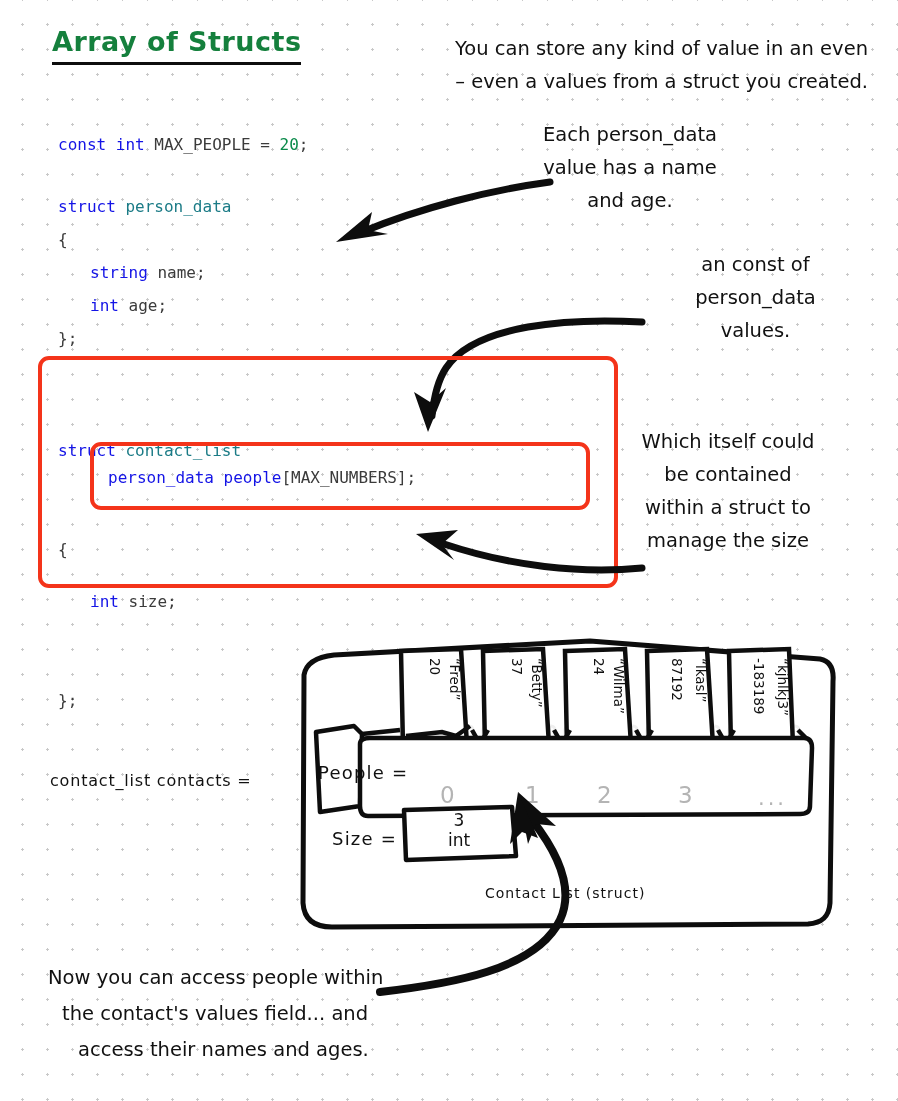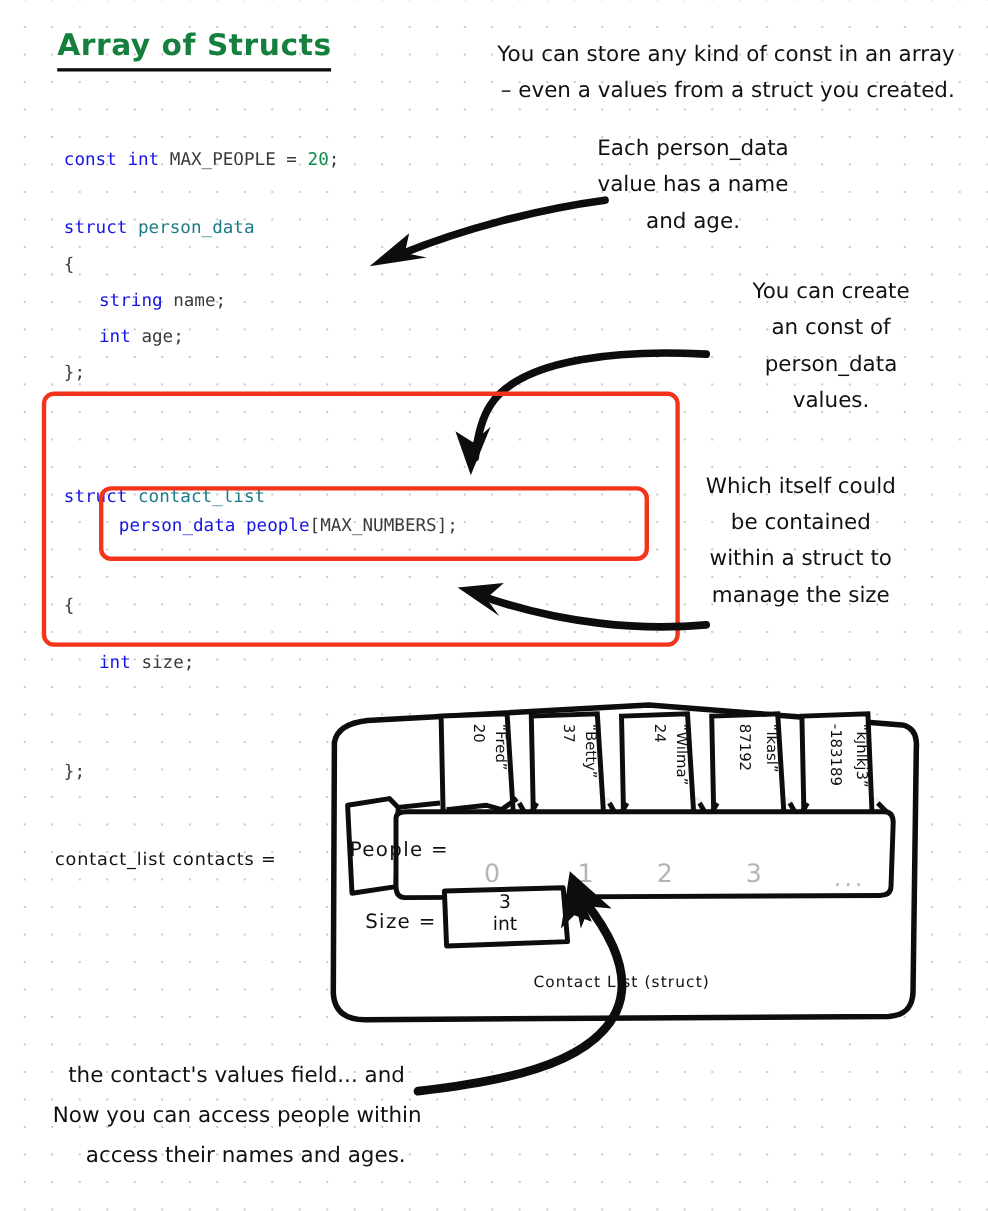--- a/index.html
+++ b/index.html
@@ -86,41 +86,40 @@
     font-size:14px;letter-spacing:1px;color:#111;
   }
   svg{overflow:visible;}
 </style>
 </head>
 <body>
 
 <div class="abs hand" id="page-title">Array of Structs</div>
 
 <div class="abs note r" style="left:328px;top:32px;width:540px;">
-  <div>You can store any kind of const in an array</div>
+  <div>You can store any kind of value in an even</div>
   <div>– even a values from a struct you created.</div>
 </div>
 
 <div class="abs code" style="left:58px;top:128px;"><span class="kw">const</span><span> </span><span class="kw">int</span><span class="pl"> MAX_PEOPLE = </span><span class="num">20</span><span class="pl">;</span></div>
 
 <div class="abs code" style="left:58px;top:190px;"><div><span class="kw">struct</span><span class="pl"> </span><span class="ty">person_data</span></div><div class="pl">{</div><div style="padding-left:32px;"><span class="kw">string</span><span class="pl"> </span><span class="pl">name;</span></div><div style="padding-left:32px;"><span class="kw">int</span><span class="pl"> </span><span class="pl">age;</span></div><div class="pl">};</div></div>
 
 <div class="abs note c" style="left:500px;top:118px;width:260px;">
   <div>Each person_data</div>
   <div>value has a name</div>
   <div>and age.</div>
 </div>
 
 <svg class="abs" style="left:300px;top:160px;" width="260" height="100" viewBox="0 0 260 100">
   <path d="M250 22 C 190 30, 120 48, 62 72" stroke="#0d0d0d" stroke-width="7" fill="none" stroke-linecap="round"></path>
   <path d="M36 82 L 72 52 L 68 70 L 88 74 Z" fill="#0d0d0d"></path>
 </svg>
 
 <div class="abs note c" style="left:648px;top:248px;width:215px;">
-  <div>You can create</div>
   <div>an const of</div>
   <div>person_data</div>
   <div>values.</div>
 </div>
 
 <svg class="abs" style="left:400px;top:300px;" width="260" height="140" viewBox="0 0 260 140">
   <path d="M242 22 C 170 18, 75 24, 46 68 C 38 80, 34 96, 32 116" stroke="#0d0d0d" stroke-width="7" fill="none" stroke-linecap="round"></path>
   <path d="M28 132 L 14 92 L 30 102 L 46 88 Z" fill="#0d0d0d"></path>
 </svg>
 
@@ -241,16 +240,16 @@
   <svg class="abs" style="left:340px;top:150px;" width="260" height="230" viewBox="0 0 260 230">
     <path d="M40 222 C 110 214, 196 200, 220 150 C 236 116, 214 78, 192 50" stroke="#0d0d0d" stroke-width="8" fill="none" stroke-linecap="round"></path>
     <path d="M178 22 L 216 56 L 196 54 L 188 74 Z" fill="#0d0d0d"></path>
     <path d="M178 22 L 170 74 L 182 62 L 198 68 Z" fill="#0d0d0d"></path>
   </svg>
 </div>
 
 <div class="abs dlabel" style="left:50px;top:771px;font-size:16px;letter-spacing:.8px;">contact_list contacts =</div>
 
 <div class="abs note" style="left:48px;top:960px;width:470px;line-height:36px;">
+  <div>Now you can access people within</div>
   <div style="padding-left:14px;">the contact's values field... and</div>
-  <div>Now you can access people within</div>
   <div style="padding-left:30px;">access their names and ages.</div>
 </div>
 
 </body></html>

